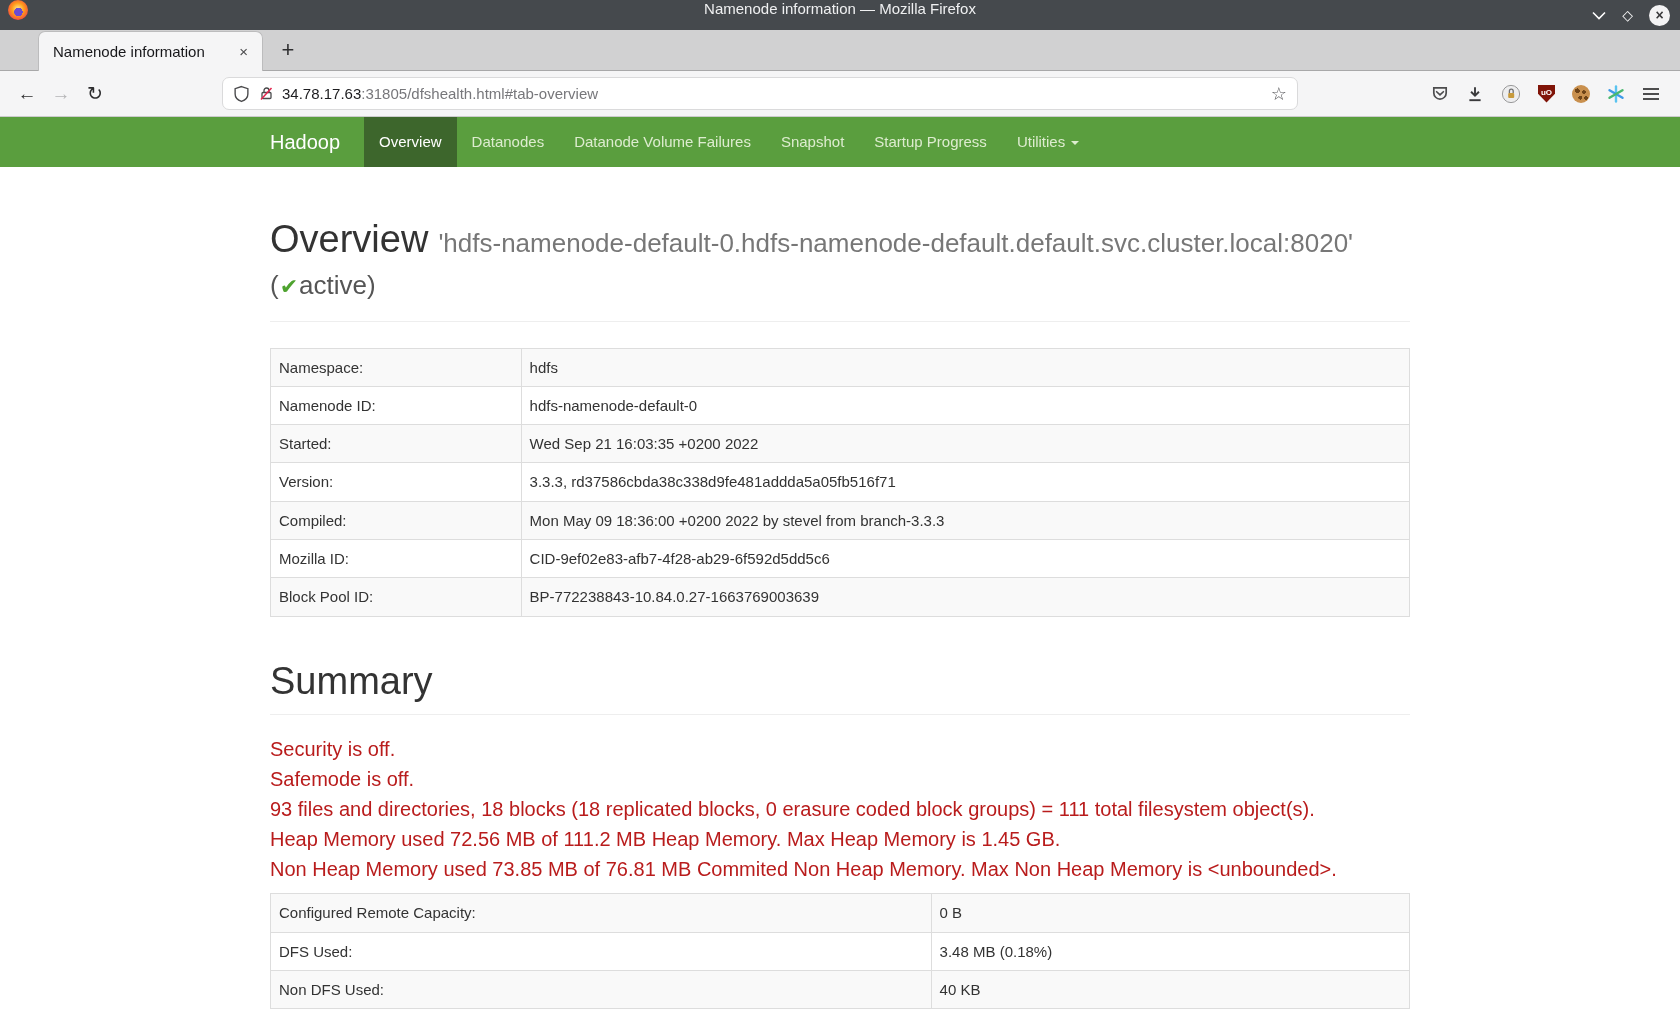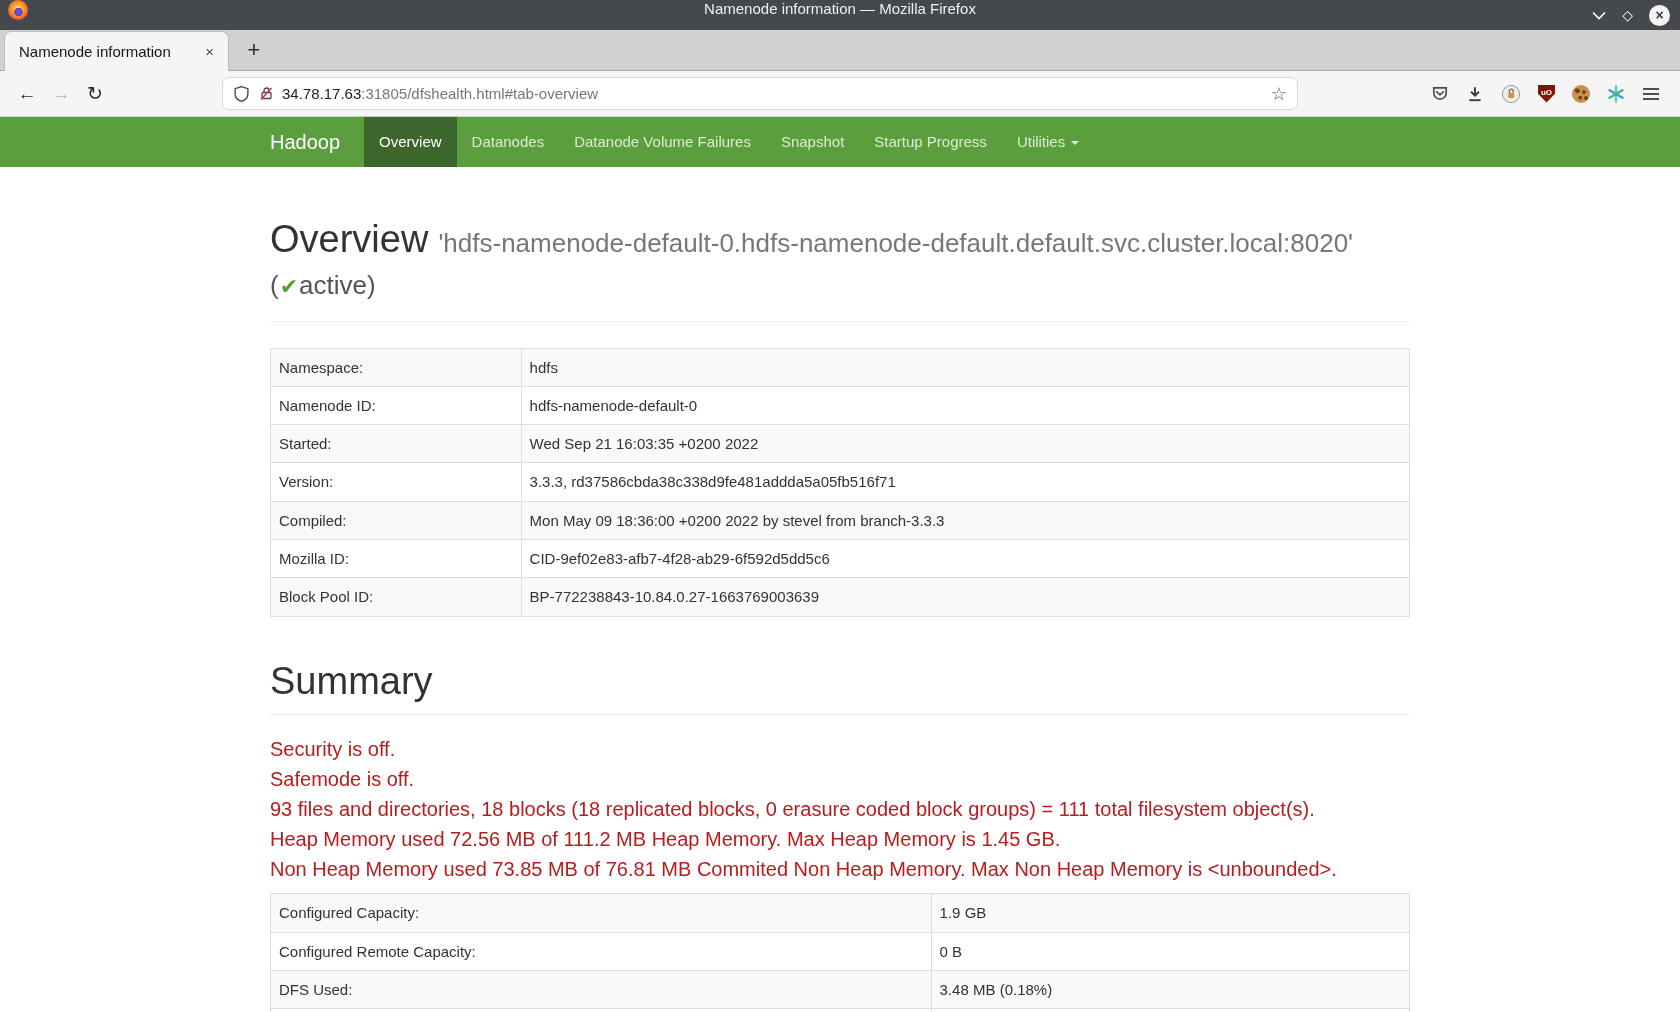--- a/index.html
+++ b/index.html
@@ -15,21 +15,21 @@
       radial-gradient(circle at 52% 60%, #6a4bd1 0 26%, rgba(0,0,0,0) 27%),
       radial-gradient(circle at 50% 45%, #ffd46a 0 12%, #ff9c1a 40%, #f4543c 72%, #c21a5e 100%);
   }
   .titlebar-title{position:absolute;left:0;right:0;text-align:center;color:#eff0f1;font-size:15px;pointer-events:none;}
   .win-controls{margin-left:auto;display:flex;align-items:center;gap:16px;margin-right:10px;}
   .win-btn{display:flex;align-items:center;justify-content:center;}
   .icon-maximize{color:#fff;font-size:14px;line-height:14px;}
   .close-circle{width:21px;height:21px;border-radius:50%;background:#f3f3f4;color:#3a3a3c;
     display:flex;align-items:center;justify-content:center;font-size:14px;font-weight:bold;}
   
-  .tabstrip{height:40px;background:#d1d1d2;border-bottom:1px solid #a8a8a9;display:flex;align-items:flex-end;}
+  .tabstrip{height:40px;background:#d1d1d2;border-bottom:1px solid #a8a8a9;display:flex;align-items:flex-end;padding-left:34px;}
   .tab{width:225px;height:40px;margin-left:4px;margin-bottom:-1px;box-sizing:border-box;
     background:#f5f5f6;border:1px solid #bcbcbd;border-bottom:none;
     border-top-left-radius:7px;border-top-right-radius:7px;
     display:flex;align-items:center;padding:0 10px 0 14px;font-size:15px;color:#17171a;}
   .tab-close{margin-left:auto;color:#4c4c4e;font-size:15px;padding:2px 4px;}
   .newtab-btn{width:34px;height:34px;margin:0 0 3px 8px;display:flex;align-items:center;justify-content:center;
     font-size:22px;color:#2e2e30;}
   
   .toolbar{height:46px;background:#f5f5f6;border-bottom:1px solid #cccccd;display:flex;align-items:center;padding:0 12px;box-sizing:border-box;}
   .nav-btn{width:30px;height:30px;display:flex;align-items:center;justify-content:center;font-size:19px;color:#2c2c2e;margin-right:4px;}
@@ -250,24 +250,20 @@
       <p>93 files and directories, 18 blocks (18 replicated blocks, 0 erasure coded block groups) = 111 total filesystem object(s).</p>
 
       <p>Heap Memory used 72.56 MB of 111.2 MB Heap Memory. Max Heap Memory is 1.45 GB.</p>
 
       <p>Non Heap Memory used 73.85 MB of 76.81 MB Commited Non Heap Memory. Max Non Heap Memory is &lt;unbounded&gt;.</p>
     </div>
 
   <table class="info-table tbl-capacity">
     <tbody>
 
-        <tr>
-          <td>Configured Capacity:</td>
-          <td>1.9 GB</td>
-        </tr>
 
         <tr>
           <td>Configured Remote Capacity:</td>
           <td>0 B</td>
         </tr>
 
         <tr>
           <td>DFS Used:</td>
           <td>3.48 MB (0.18%)</td>
         </tr>

